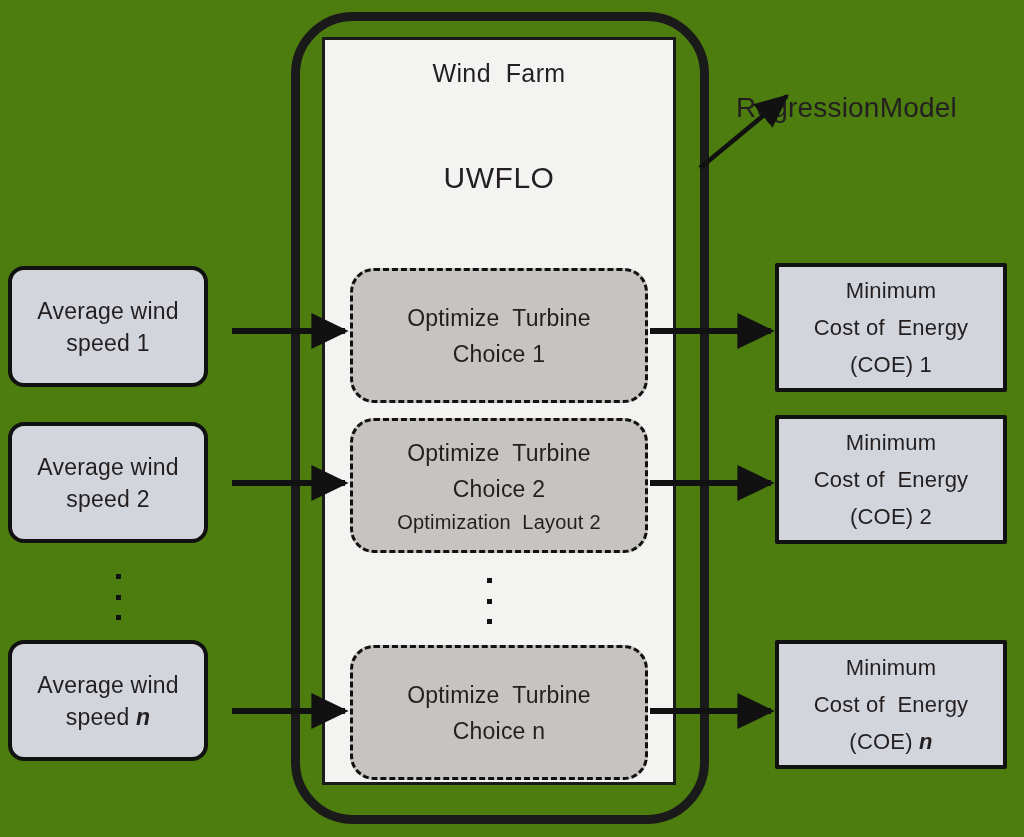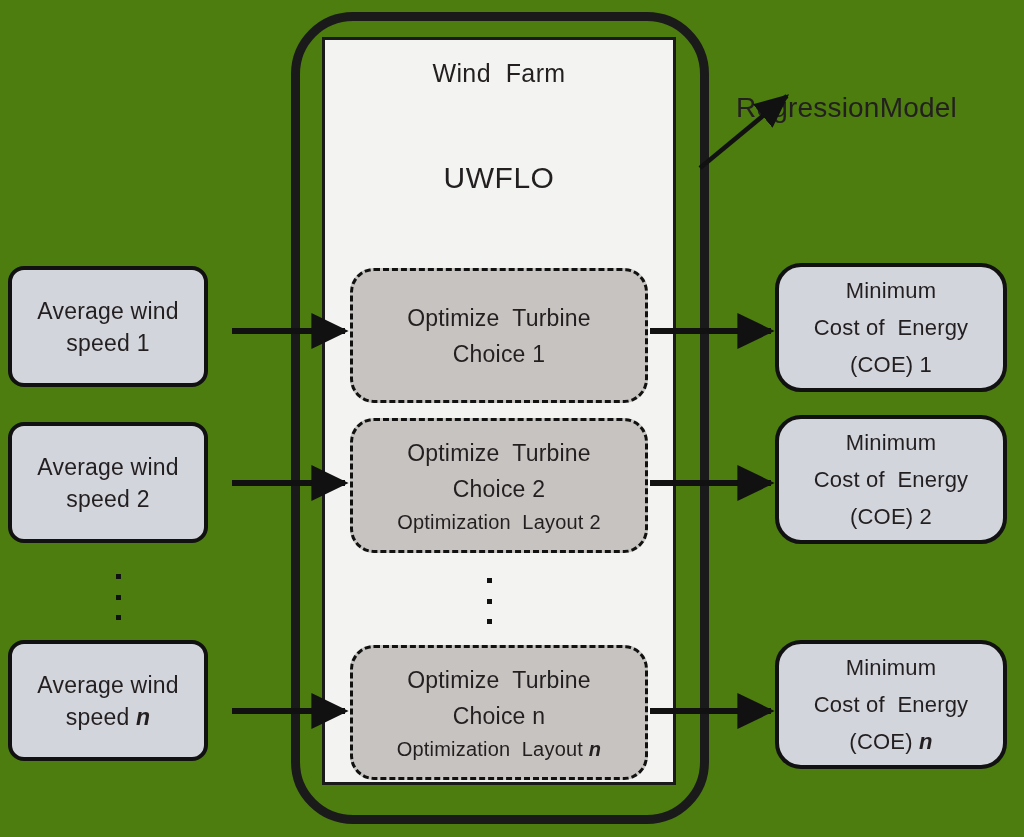--- a/index.html
+++ b/index.html
@@ -100,21 +100,21 @@
   }
   .input-1 { top: 266px; }
   .input-2 { top: 422px; }
   .input-3 { top: 640px; }
 
   
   .output-box {
     left: 775px;
     width: 232px;
     height: 129px;
-    border-radius: 26px;
+    border-radius: 2px;
   }
   .output-box .ln {
     font-size: 22px;
     line-height: 37px;
   }
   .output-1 { top: 263px; }
   .output-2 { top: 415px; }
   .output-3 { top: 640px; }
 
   
@@ -231,21 +231,20 @@
 
   <div class="proc-box proc-2">
     <span class="ln">Optimize  Turbine</span>
     <span class="ln"><span>Choice</span> <span>2</span></span>
     <span class="ln sub"><span>Optimization  Layout</span> <span>2</span></span>
   </div>
 
   <div class="proc-box proc-3">
     <span class="ln">Optimize  Turbine</span>
     <span class="ln"><span>Choice</span> <span>n</span></span>
-    <span class="ln sub"><span>Optimization  Layout</span> <span class="bold-n">n</span></span>
   </div>
 
   <div class="vdots vdots-center">
     <i></i>
     <i></i>
     <i></i>
   </div>
 
   <div class="node-box output-box output-1">
     <span class="ln">Minimum</span>

